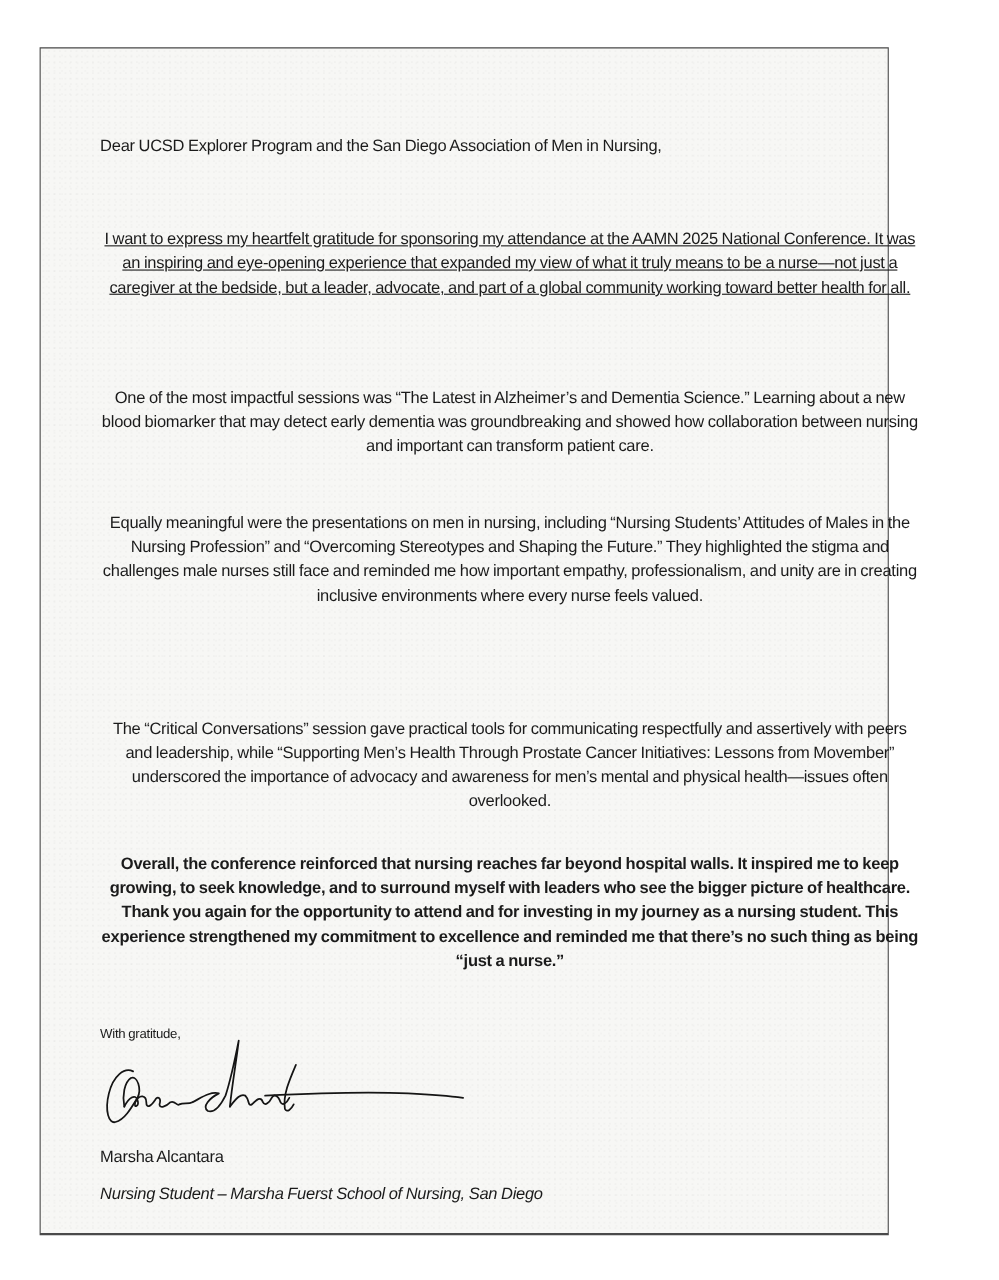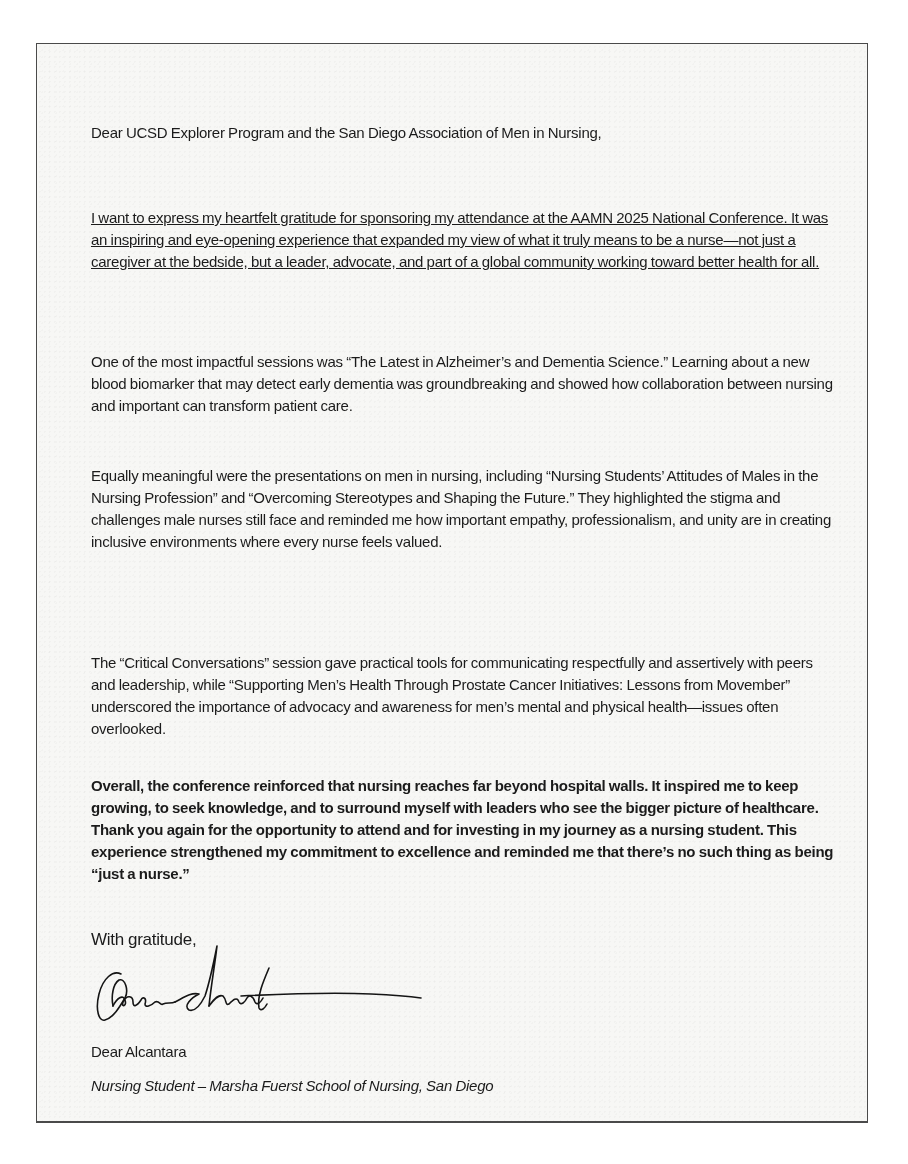--- a/index.html
+++ b/index.html
@@ -10,33 +10,34 @@
     body {
       width: 908px;
       height: 1164px;
       position: relative;
       overflow: hidden;
     }
     .page {
       position: absolute;
       left: 36px;
       top: 43px;
-      width: 832px;
+      width: 772px;
       height: 1080px;
       border: 1.5px solid #4a4a4a;
       border-bottom-width: 2px;
       background: #f7f7f5;
       background-image:
         radial-gradient(rgba(0,0,0,0.025) 1px, transparent 1px),
         radial-gradient(rgba(0,0,0,0.02) 1px, transparent 1px);
       background-size: 5px 5px, 7px 7px;
       background-position: 0 0, 2px 3px;
       box-sizing: border-box;
       font-family: "Liberation Sans", sans-serif;
       color: #1b1b1b;
+      text-align: center;
     }
     .letter-body {
       position: absolute;
       left: 54px;
       top: 0;
       width: 760px;
       font-size: 15px;
       letter-spacing: -0.25px;
       word-spacing: -0.5px;
       line-height: 22px;
@@ -55,21 +56,21 @@
     }
     .p1 { top: 163px; text-decoration: underline; }
     .p2 { top: 307px; }
     .p3 { top: 421px; }
     .p4 { top: 608px; }
     .p5 { top: 731px; font-weight: bold; }
     .closing {
       position: absolute;
       top: 885px;
       left: 0;
-      font-size: 17px;
+      font-size: 12px;
     }
     .signature {
       position: absolute;
       left: 0;
       top: 892px;
       width: 340px;
       height: 92px;
     }
     .signer-name {
       position: absolute;
@@ -108,16 +109,16 @@
 
         <path d="M84 66 C 92 62, 100 56, 108 58 C 100 62, 92 70, 98 74 C 104 76, 110 68, 114 60 C 118 48, 122 30, 126 10 C 124 28, 120 50, 118 70"></path>
 
         <path d="M118 70 C 124 62, 128 58, 132 60 C 136 64, 134 70, 138 68 C 142 64, 146 60, 148 66 C 150 70, 154 66, 156 62 C 158 58, 162 60, 164 66 C 166 70, 170 66, 172 62"></path>
 
         <path d="M178 32 C 172 46, 166 60, 168 72 C 170 76, 174 72, 176 68"></path>
         <path d="M150 60 C 190 58, 240 56, 280 58 C 300 59, 315 60, 330 62"></path>
       </g>
     </svg>
 
-    <div class="signer-name">Dear Alcantara</div>
+    <div class="signer-name">Marsha Alcantara</div>
     <div class="signer-title">Nursing Student – Marsha Fuerst School of Nursing, San Diego</div>
   </div>
 </div>
 
 </body></html>

